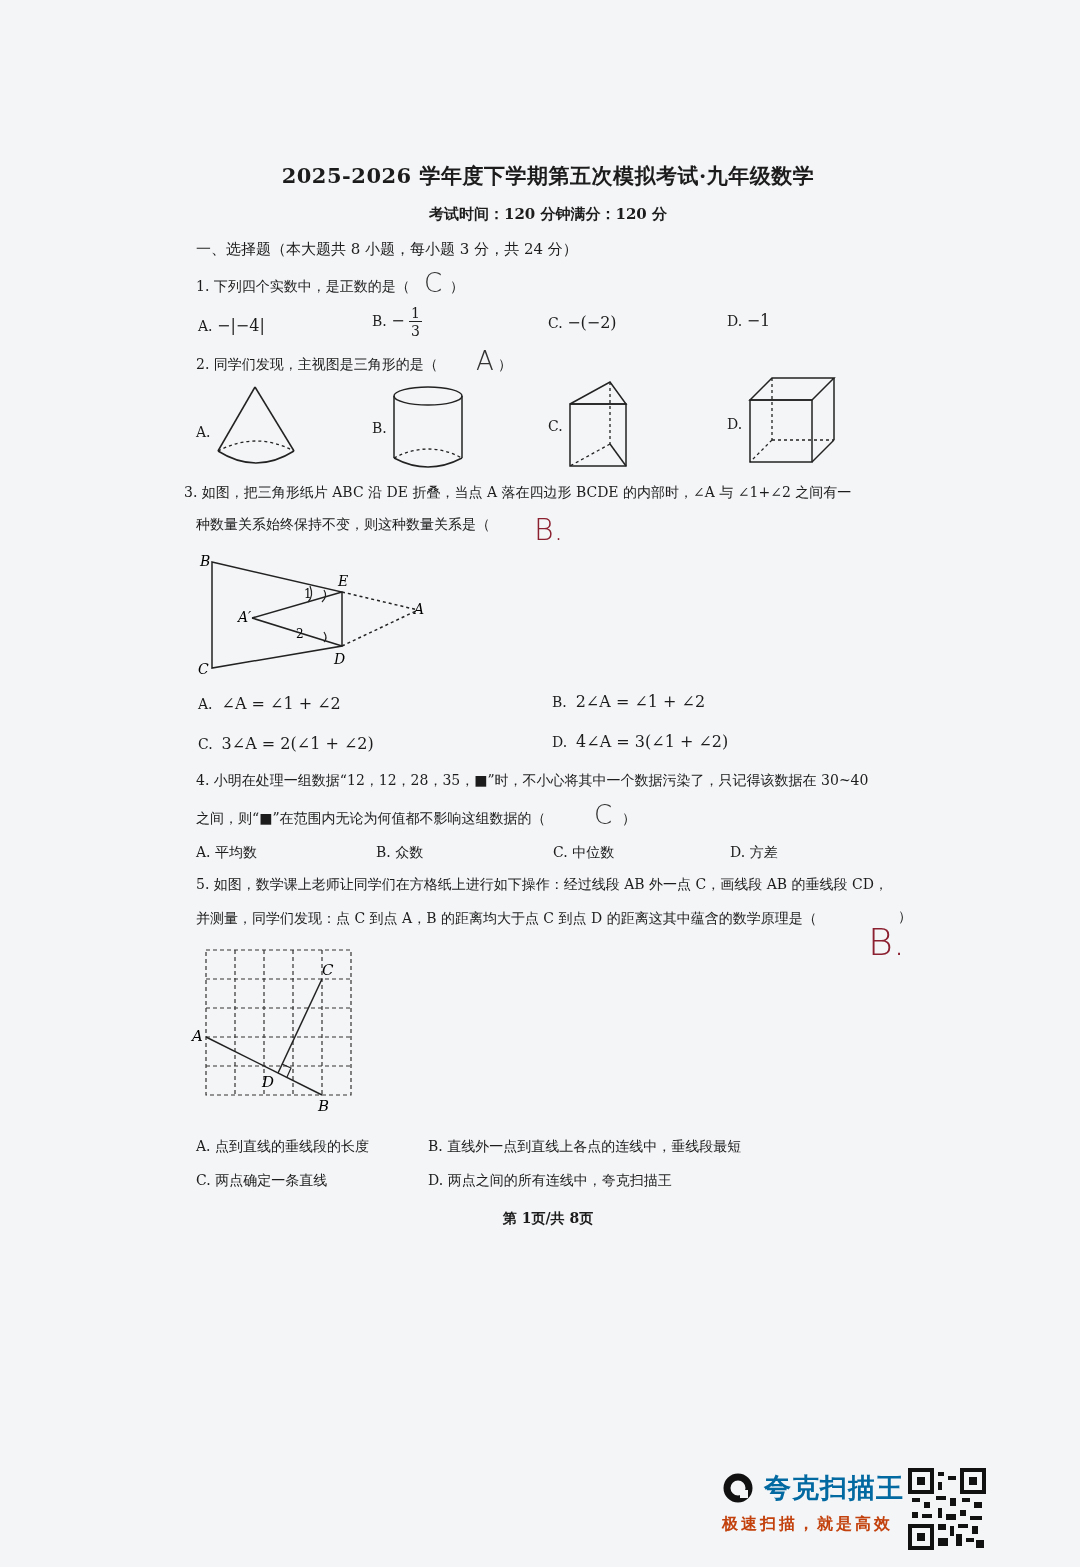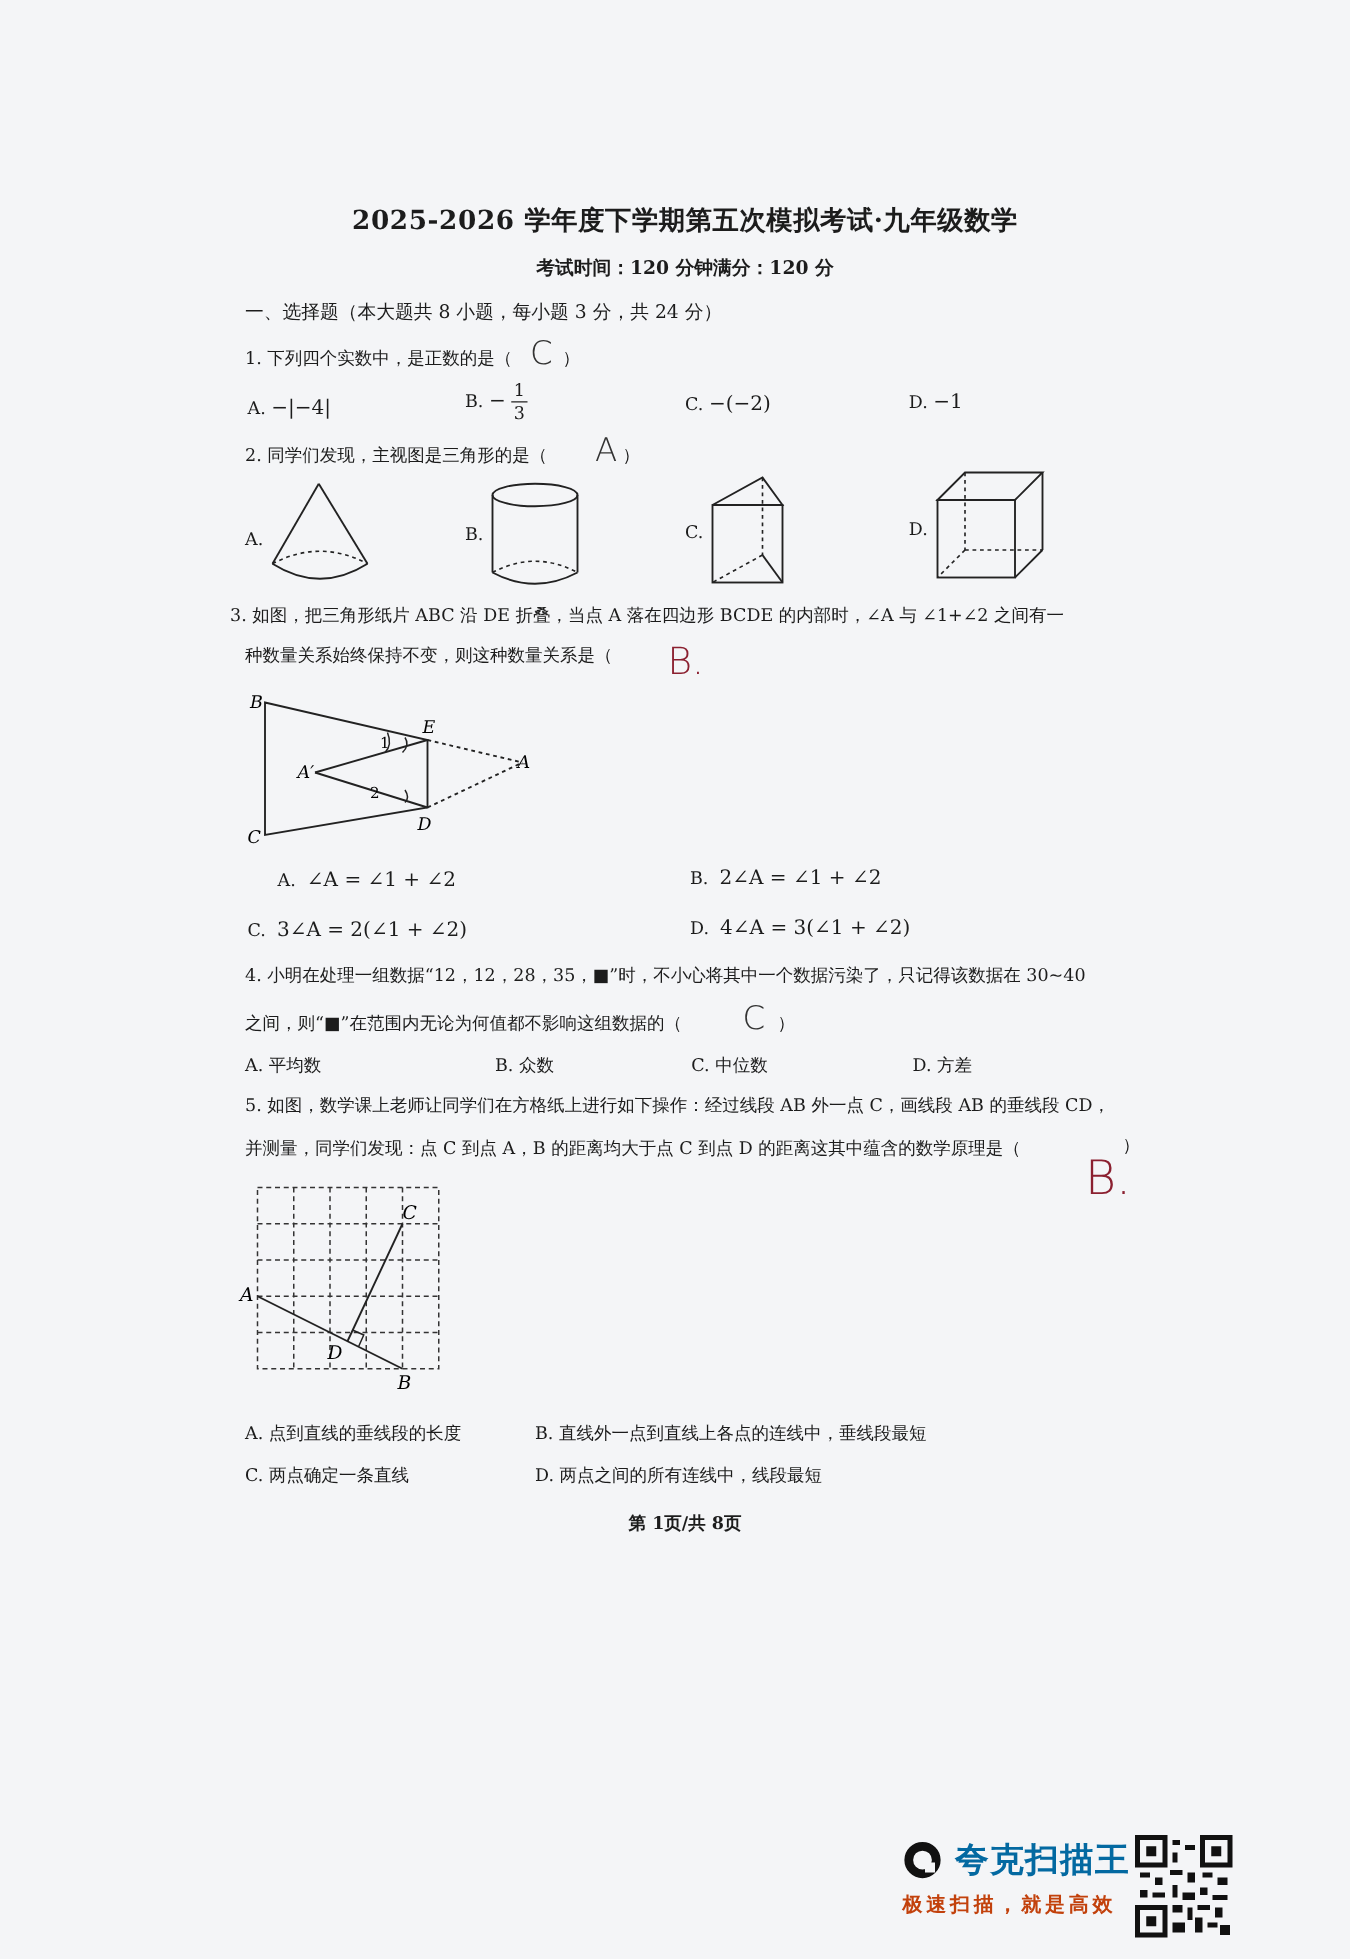--- a/index.html
+++ b/index.html
@@ -125,21 +125,21 @@
   <text x="10" y="16" font-size="14" font-style="italic">B</text>
   <text x="8" y="124" font-size="14" font-style="italic">C</text>
   <text x="148" y="36" font-size="14" font-style="italic">E</text>
   <text x="144" y="114" font-size="14" font-style="italic">D</text>
   <text x="224" y="64" font-size="14" font-style="italic">A</text>
   <text x="48" y="72" font-size="14" font-style="italic">A′</text>
   <text x="114" y="48" font-size="12">1</text>
   <text x="106" y="88" font-size="12">2</text>
 </svg>
 
-<div class="abs opt" style="left:198px; top:694px;margin-left:24px;">
+<div class="abs opt" style="left:198px; top:694px;">
   <span>A.</span>&nbsp;
   <span class="math">∠A = ∠1 + ∠2</span>
 </div>
 <div class="abs opt" style="left:552px; top:692px;text-align:center;">
   <span>B.</span>&nbsp;
   <span class="math">2∠A = ∠1 + ∠2</span>
 </div>
 <div class="abs opt" style="left:198px; top:734px;">
   <span>C.</span>&nbsp;
   <span class="math">3∠A = 2(∠1 + ∠2)</span>
@@ -154,21 +154,21 @@
   <span>小明在处理一组数据“12，12，28，35，■”时，不小心将其中一个数据污染了，只记得该数据在 30~40</span>
 </div>
 <div class="abs q" style="left:196px; top:810px;">之间，则“■”在范围内无论为何值都不影响这组数据的（</div>
 <div class="abs hand-blk" style="left:594px; top:800px;">C</div>
 <div class="abs q" style="left:622px; top:810px;">）</div>
 
 <div class="abs opt" style="left:196px; top:844px;">
   <span>A.</span>
   <span>平均数</span>
 </div>
-<div class="abs opt" style="left:376px; top:844px;margin-left:20px;">
+<div class="abs opt" style="left:376px; top:844px;">
   <span>B.</span>
   <span>众数</span>
 </div>
 <div class="abs opt" style="left:553px; top:844px;">
   <span>C.</span>
   <span>中位数</span>
 </div>
 <div class="abs opt" style="left:730px; top:844px;">
   <span>D.</span>
   <span>方差</span>
@@ -210,21 +210,21 @@
 <div class="abs opt" style="left:428px; top:1138px;">
   <span>B.</span>
   <span>直线外一点到直线上各点的连线中，垂线段最短</span>
 </div>
 <div class="abs opt" style="left:196px; top:1172px;">
   <span>C.</span>
   <span>两点确定一条直线</span>
 </div>
 <div class="abs opt" style="left:428px; top:1172px;">
   <span>D.</span>
-  <span>两点之间的所有连线中，线段最短</span>
+  <span>两点之间的所有连线中，夸克扫描王</span>
 </div>
 
 <div class="abs footer-page">第 1页/共 8页</div>
 
 <div class="abs brand">
   <div style="display:flex; align-items:center; gap:10px;">
     <svg width="32" height="32">
       <circle cx="16" cy="16" r="11" fill="none" stroke="#111" stroke-width="7"></circle>
       <rect x="18" y="18" width="8" height="8" fill="#f4f5f7"></rect>
     </svg>

